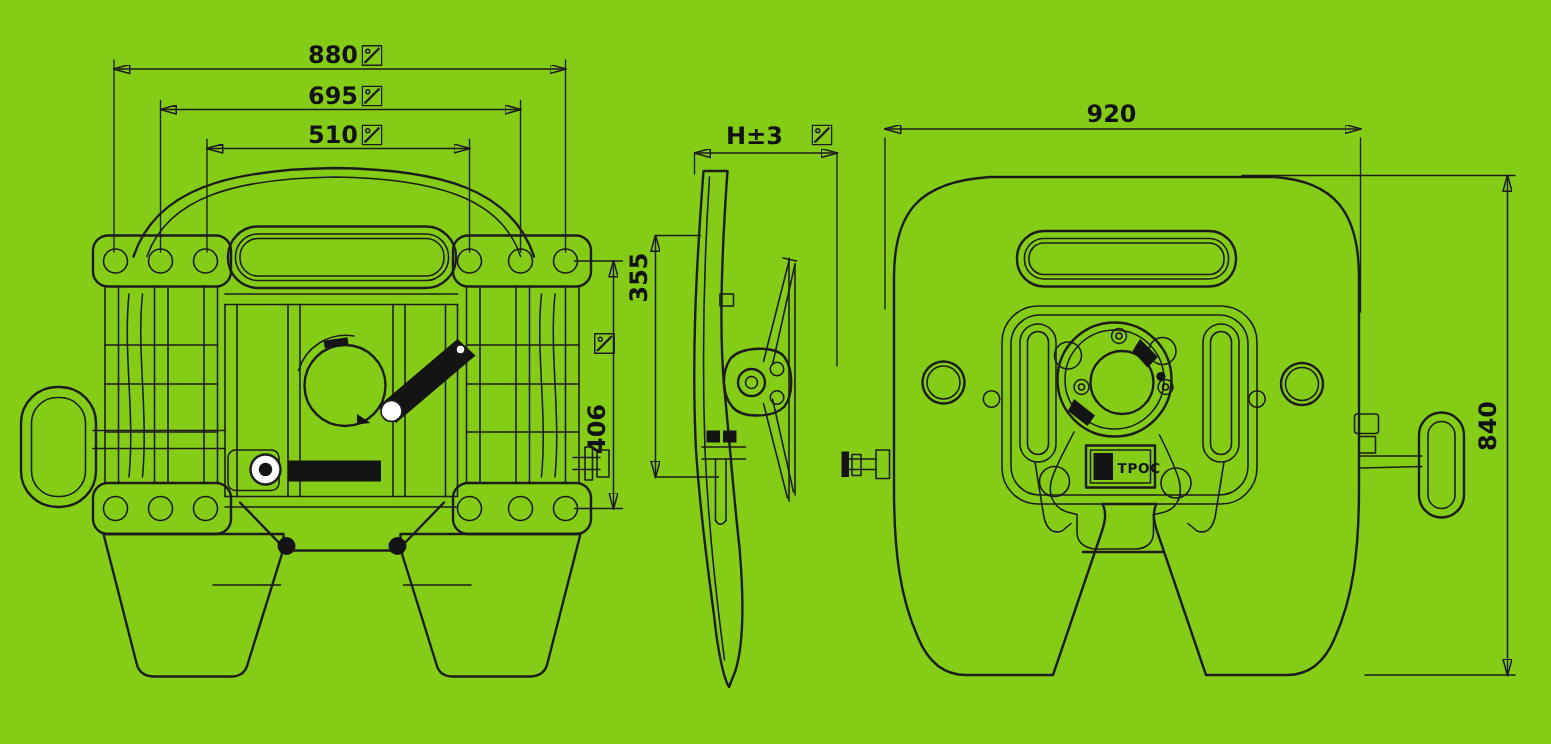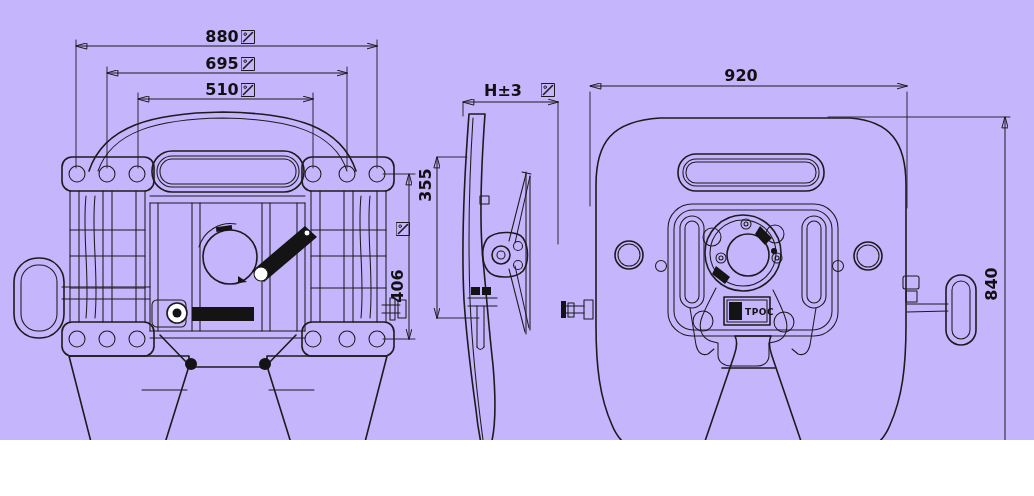--- a/index.html
+++ b/index.html
@@ -1,16 +1,16 @@
 <!DOCTYPE html>
 <html><head>
 <meta charset="utf-8">
 <style>
   html,body{margin:0;padding:0;background:#ffffff;}
-  .stage{position:relative;width:1034px;height:440px;background:#c4b5fd;overflow:hidden;
+  .stage{position:relative;width:1034px;height:496px;background:#84cc16;overflow:hidden;
          font-family:"DejaVu Sans", sans-serif;}
   svg{display:block;}
   svg *{fill:none;stroke:#1c1c1c;stroke-linecap:round;stroke-linejoin:round;}
   .s15{stroke-width:1.6;}
   .s1{stroke-width:1.05;}
   .sd{stroke-width:1;}
   .xl{stroke-width:0.9;}
   .blk{fill:#141414;stroke:none;}
   .wht{fill:#ffffff;}
   text{stroke:none;fill:#111111;}

